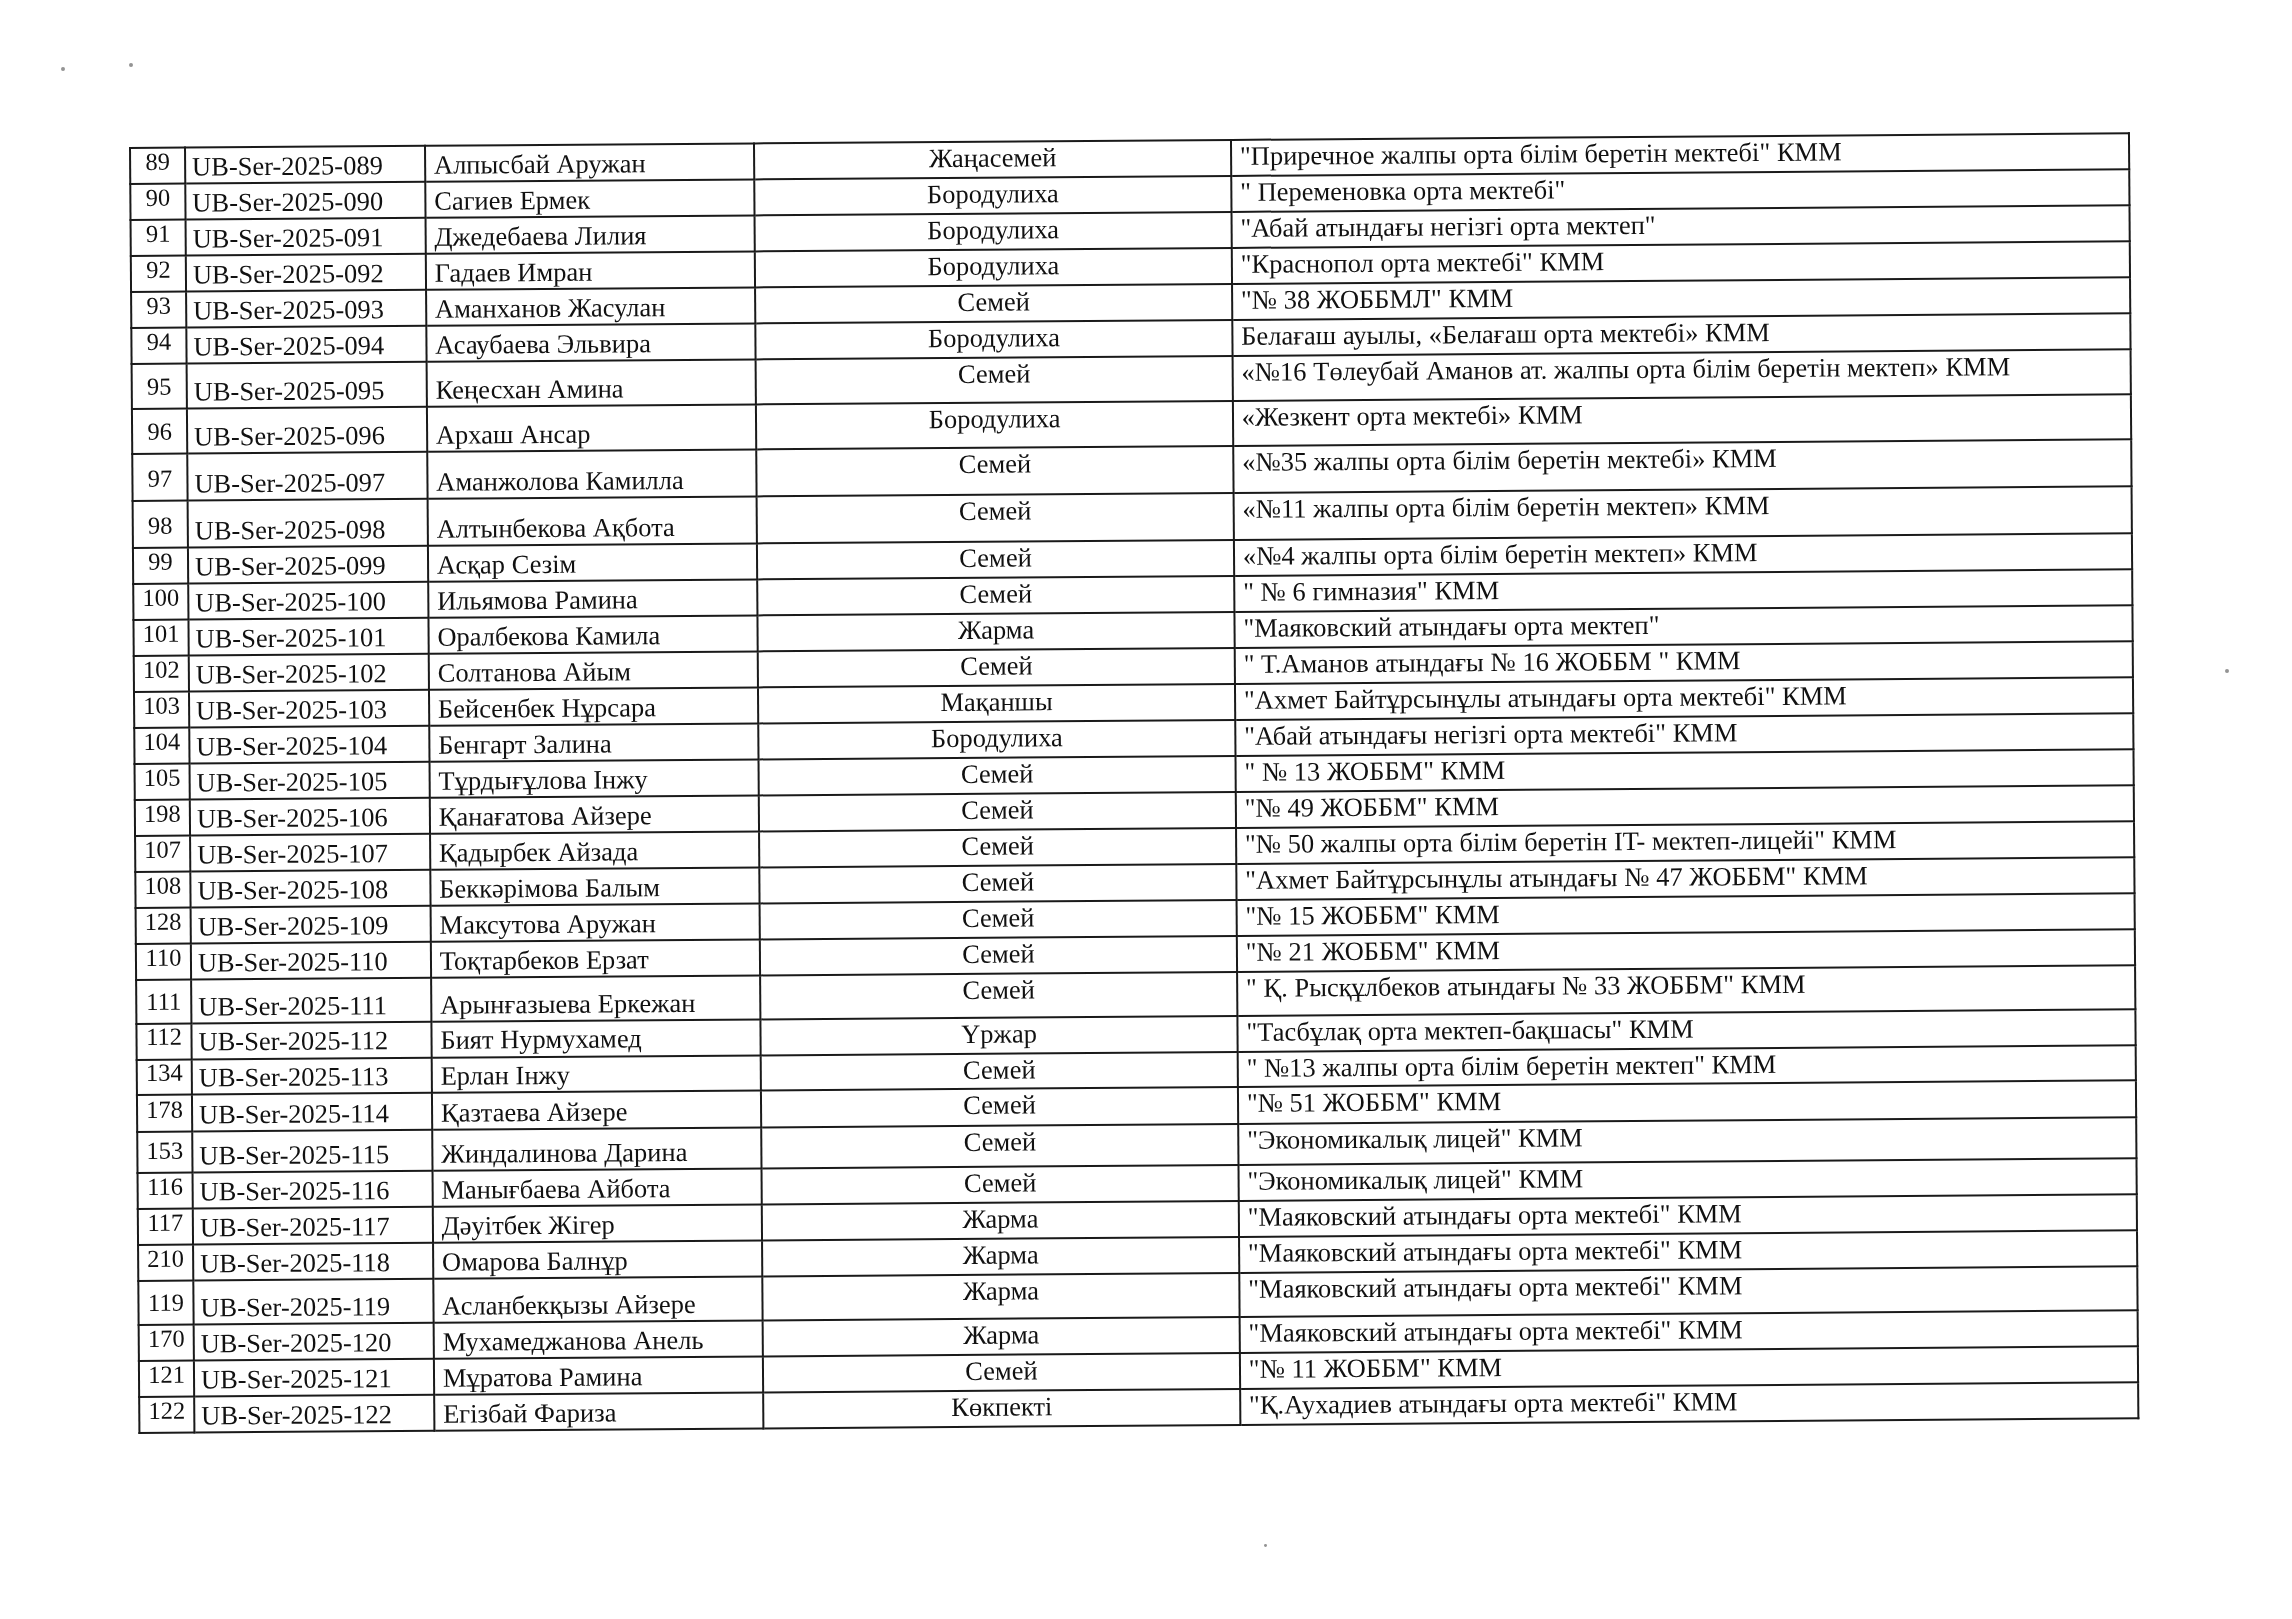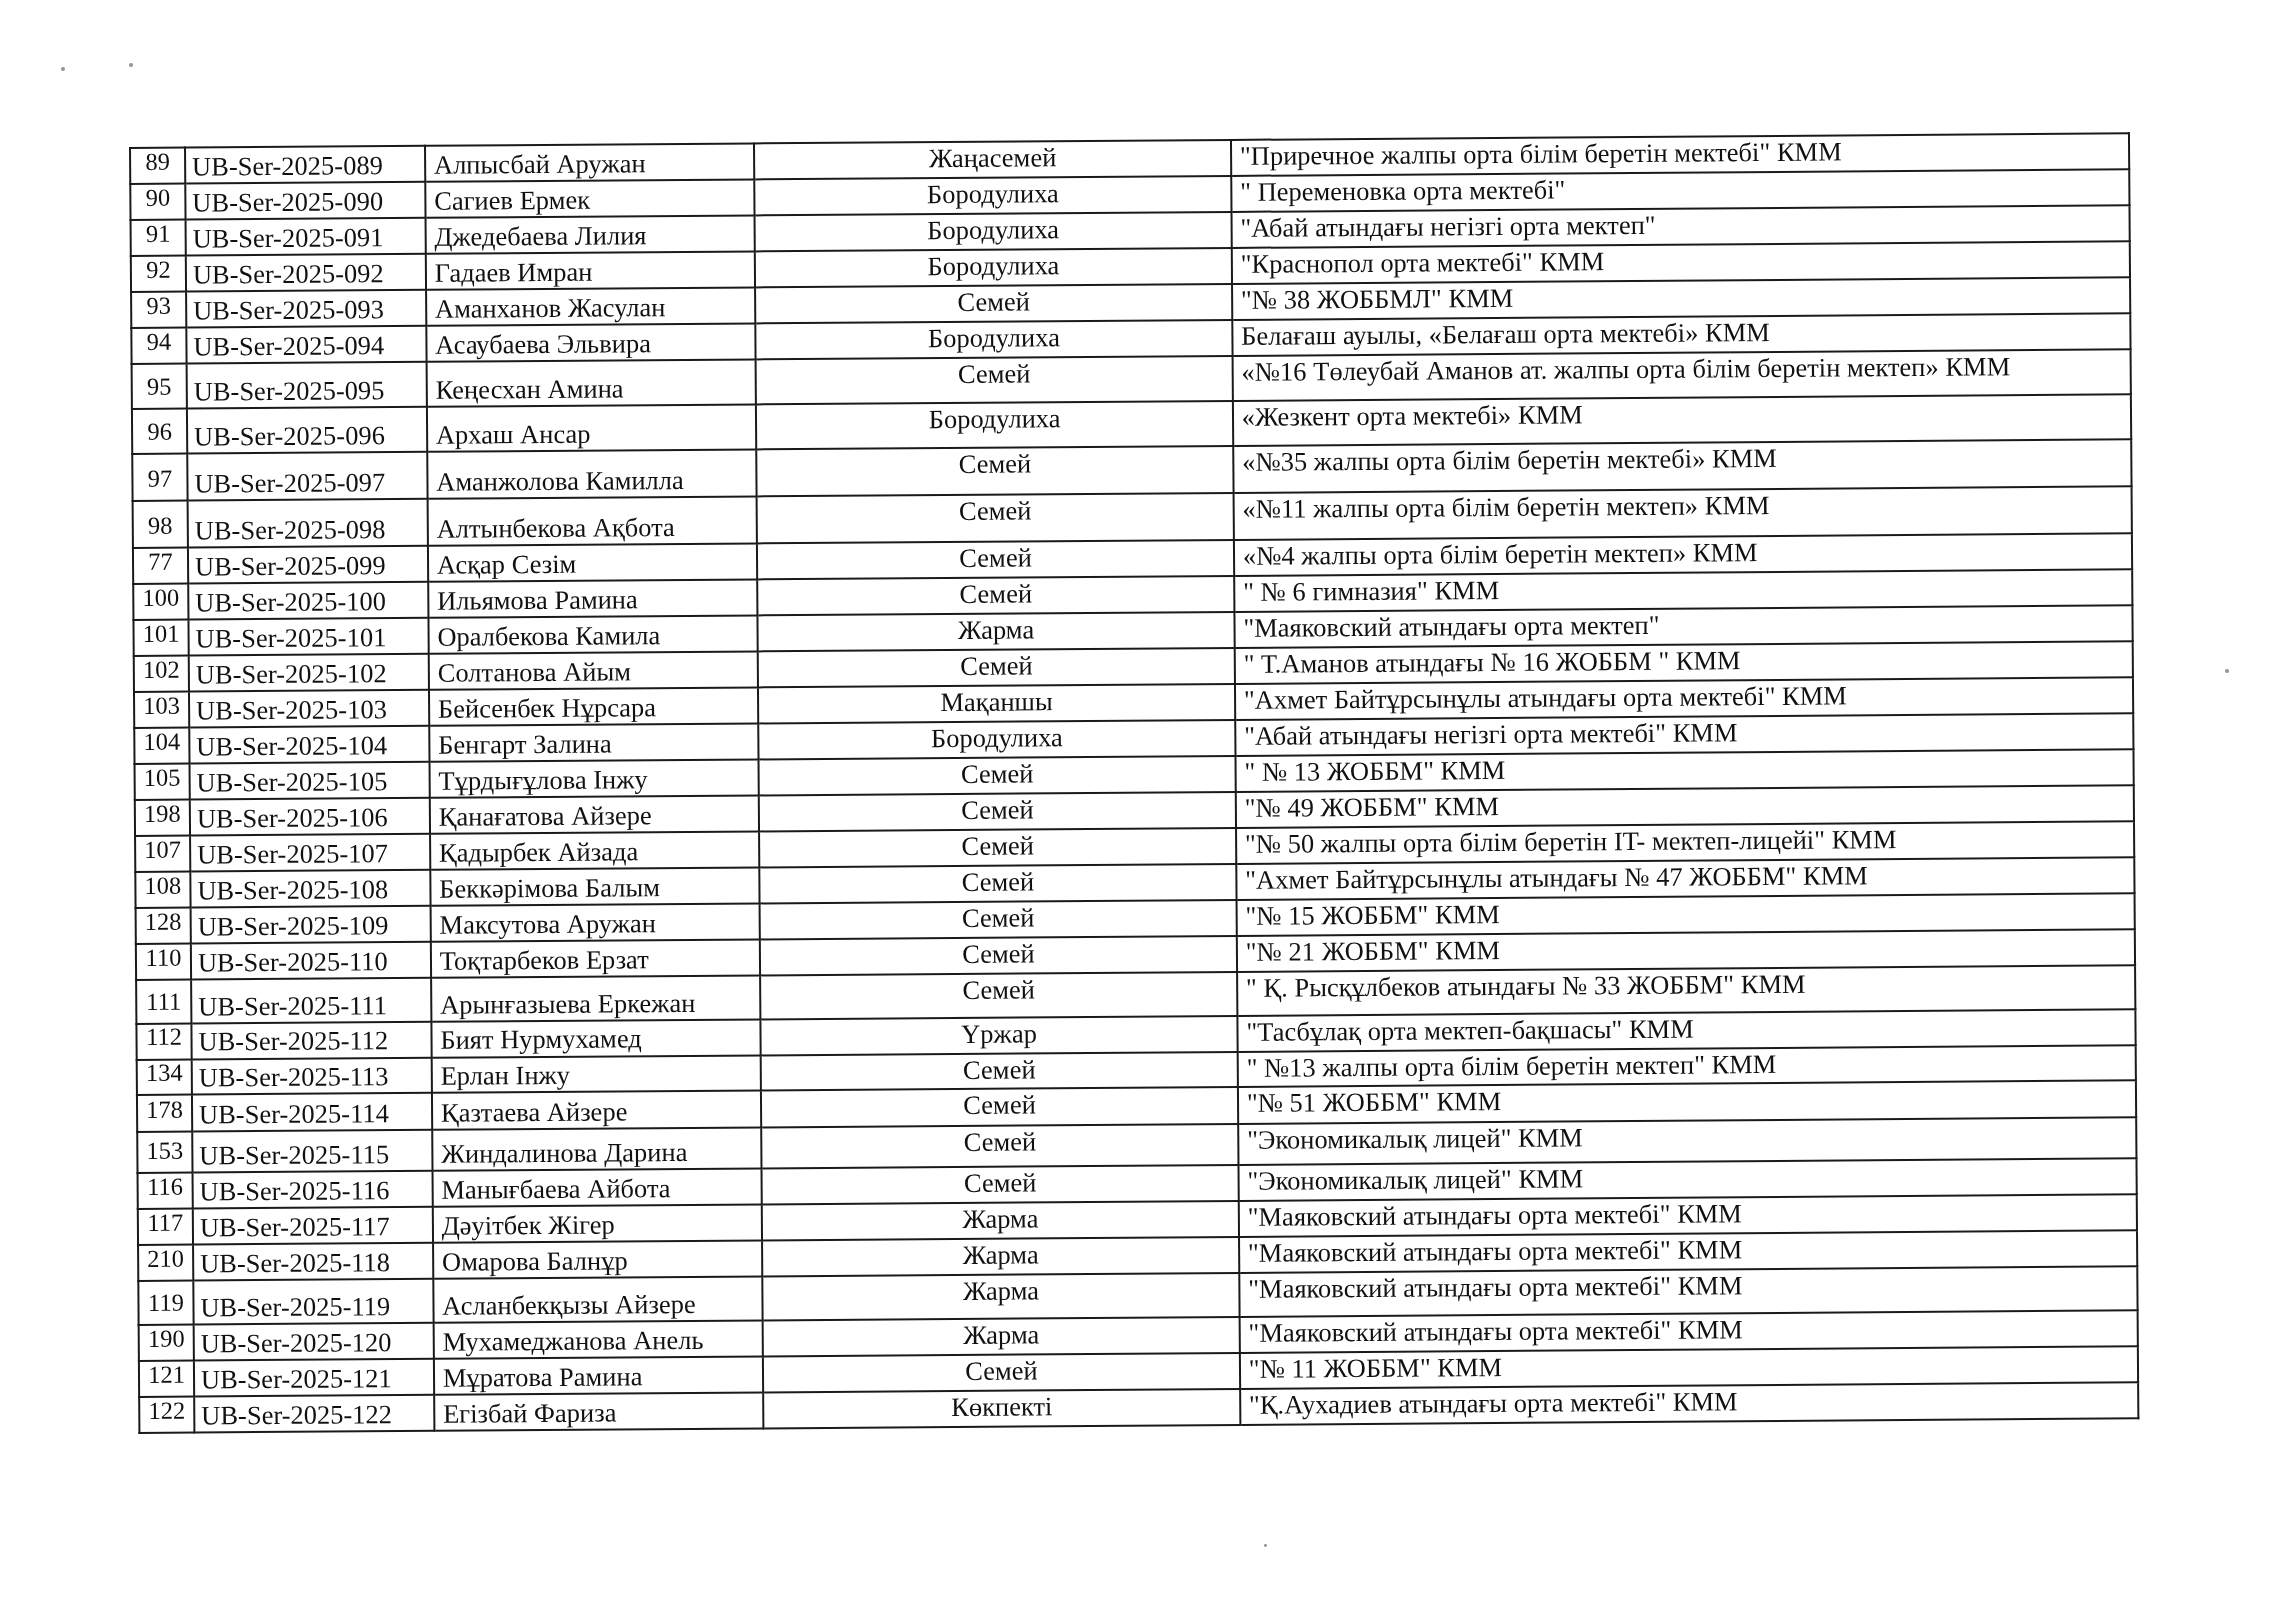--- a/index.html
+++ b/index.html
@@ -106,21 +106,21 @@
     <td class="school">«№35 жалпы орта білім беретін мектебі» КММ</td>
   </tr>
           <tr style="height: 47px;">
     <td class="num">98</td>
     <td class="code">UB-Ser-2025-098</td>
     <td class="name">Алтынбекова Ақбота</td>
     <td class="district">Семей</td>
     <td class="school"> «№11  жалпы орта білім беретін мектеп» КММ</td>
   </tr>
           <tr style="height: 36px;">
-    <td class="num">77</td>
+    <td class="num">99</td>
     <td class="code">UB-Ser-2025-099</td>
     <td class="name">Асқар Сезім</td>
     <td class="district">Семей</td>
     <td class="school"> «№4  жалпы орта білім беретін мектеп» КММ</td>
   </tr>
           <tr style="height: 36px;">
     <td class="num">100</td>
     <td class="code">UB-Ser-2025-100</td>
     <td class="name">Ильямова Рамина</td>
     <td class="district">Семей</td>
@@ -253,21 +253,21 @@
     <td class="school">"Маяковский атындағы орта мектебі" КММ</td>
   </tr>
           <tr style="height: 44px;">
     <td class="num">119</td>
     <td class="code">UB-Ser-2025-119</td>
     <td class="name">Асланбекқызы Айзере</td>
     <td class="district">Жарма</td>
     <td class="school">"Маяковский атындағы орта мектебі" КММ</td>
   </tr>
           <tr style="height: 36px;">
-    <td class="num">190</td>
+    <td class="num">170</td>
     <td class="code">UB-Ser-2025-120</td>
     <td class="name">Мухамеджанова Анель</td>
     <td class="district">Жарма</td>
     <td class="school">"Маяковский атындағы орта мектебі" КММ</td>
   </tr>
           <tr style="height: 36px;">
     <td class="num">121</td>
     <td class="code">UB-Ser-2025-121</td>
     <td class="name">Мұратова Рамина</td>
     <td class="district">Семей</td>

